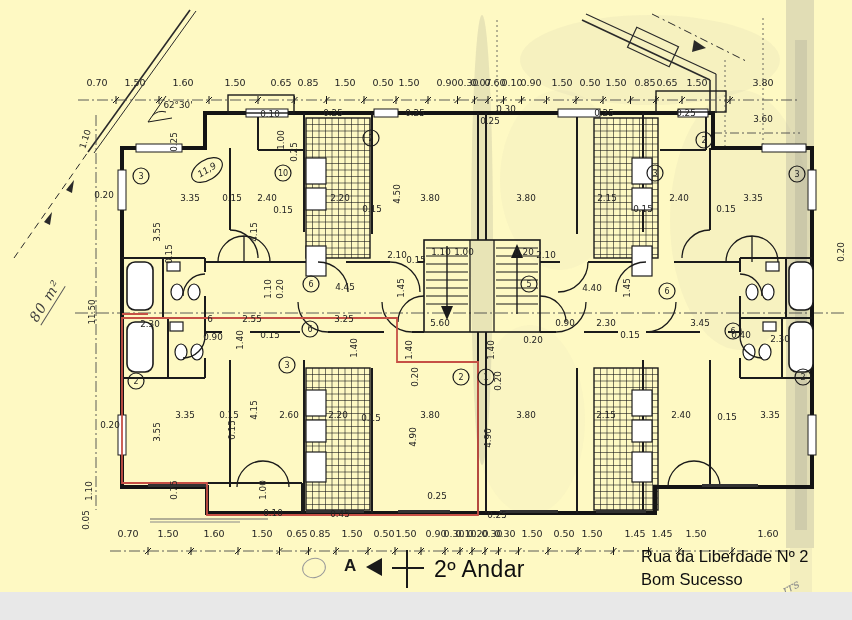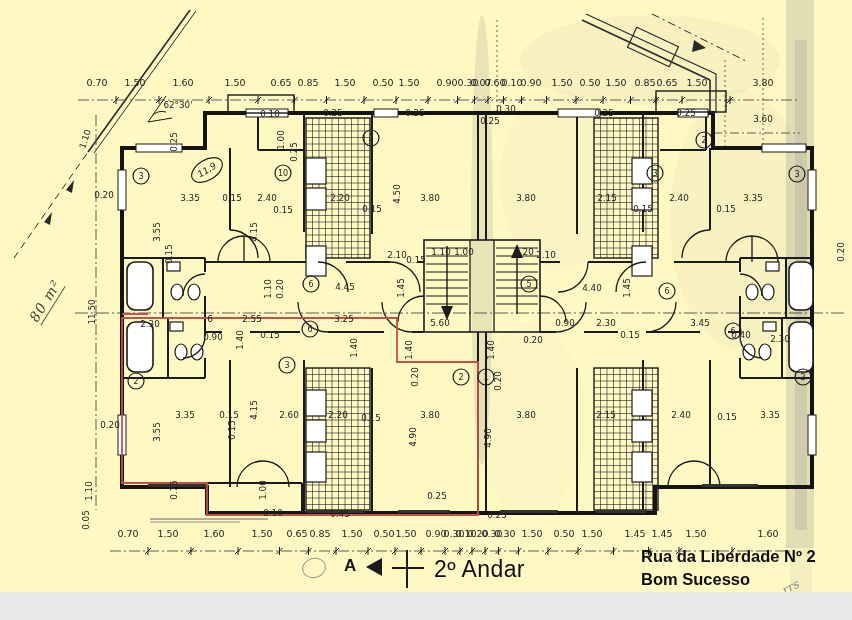--- a/index.html
+++ b/index.html
@@ -2,21 +2,21 @@
 <html><head>
 <meta charset="utf-8">
 <style>
   html,body{margin:0;padding:0;background:#e8e8e8;}
   .page{position:relative;width:852px;height:592px;background:#fef9c3;overflow:hidden;
         font-family:"Liberation Sans",sans-serif;}
   svg{position:absolute;left:0;top:0;}
   .dim-text{font-family:"DejaVu Sans",sans-serif;fill:#242424;}
   .overlay{position:absolute;color:#0e0e0e;}
   .title{left:434px;top:556px;font-size:23px;letter-spacing:.4px;}
-  .address{left:641px;top:545px;font-size:16.5px;line-height:23px;font-weight:bold;}
+  .address{left:641px;top:545px;font-size:16.5px;line-height:23px;}
   .area-note{left:26px;top:316px;transform:rotate(-58deg);transform-origin:left top;
              font-family:"DejaVu Serif",serif;font-style:italic;font-size:14px;color:#3c3c3c;
              border-bottom:1px solid #555;padding-bottom:1px;letter-spacing:1px;}
   .section-marker{left:300px;top:552px;width:150px;height:36px;}
   .sm-letter{position:absolute;left:44px;top:4px;font-size:17px;font-weight:bold;color:#1a1a1a;}
   .sm-tri{position:absolute;left:66px;top:6px;width:0;height:0;
           border-top:9px solid transparent;border-bottom:9px solid transparent;
           border-right:16px solid #1a1a1a;}
   .sm-line-v{position:absolute;left:106px;top:-2px;width:2px;height:38px;background:#1a1a1a;}
   .sm-line-h{position:absolute;left:92px;top:15px;width:32px;height:1.5px;background:#1a1a1a;}

